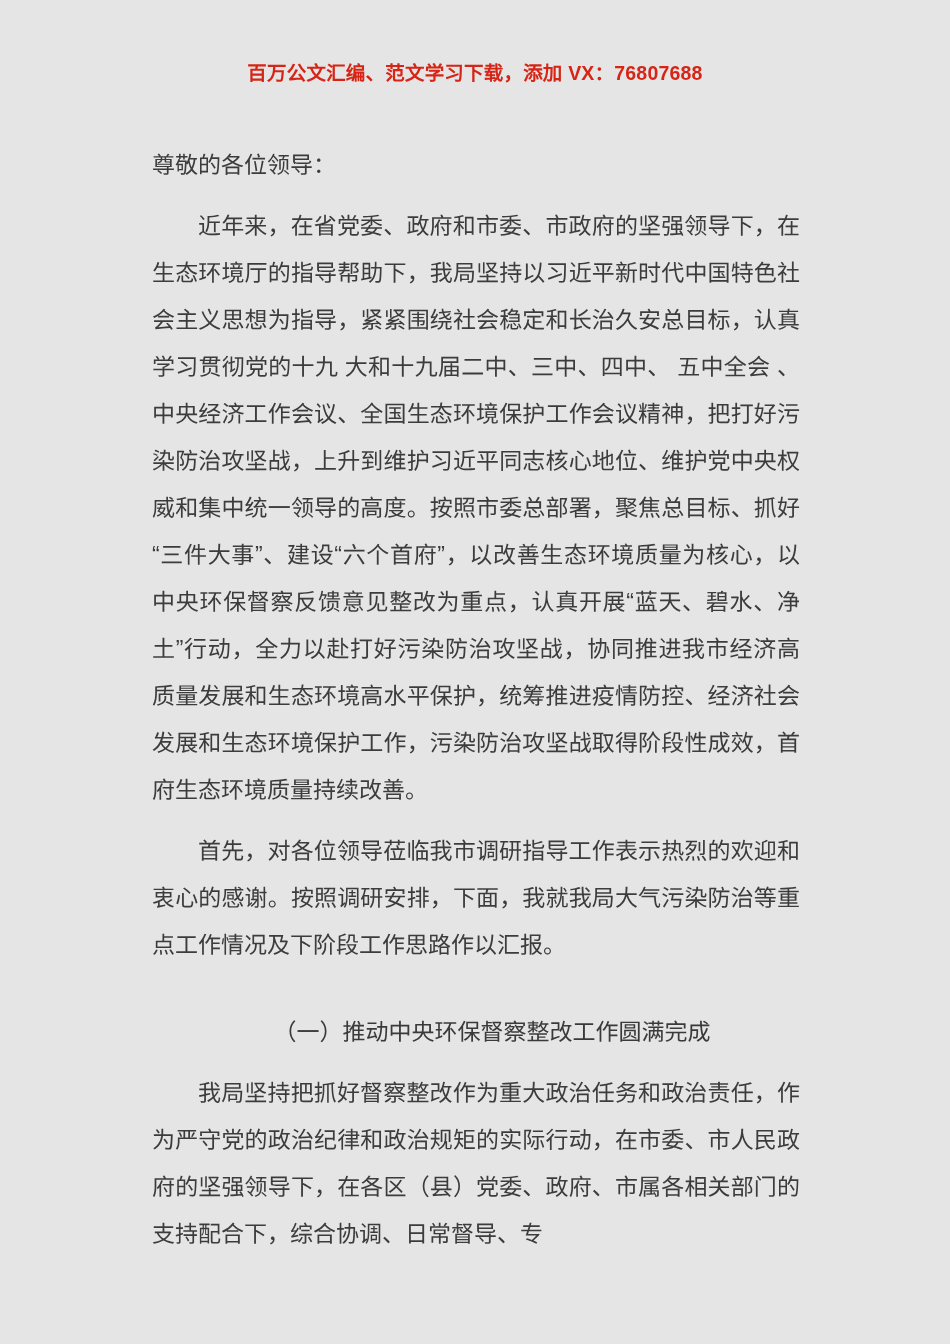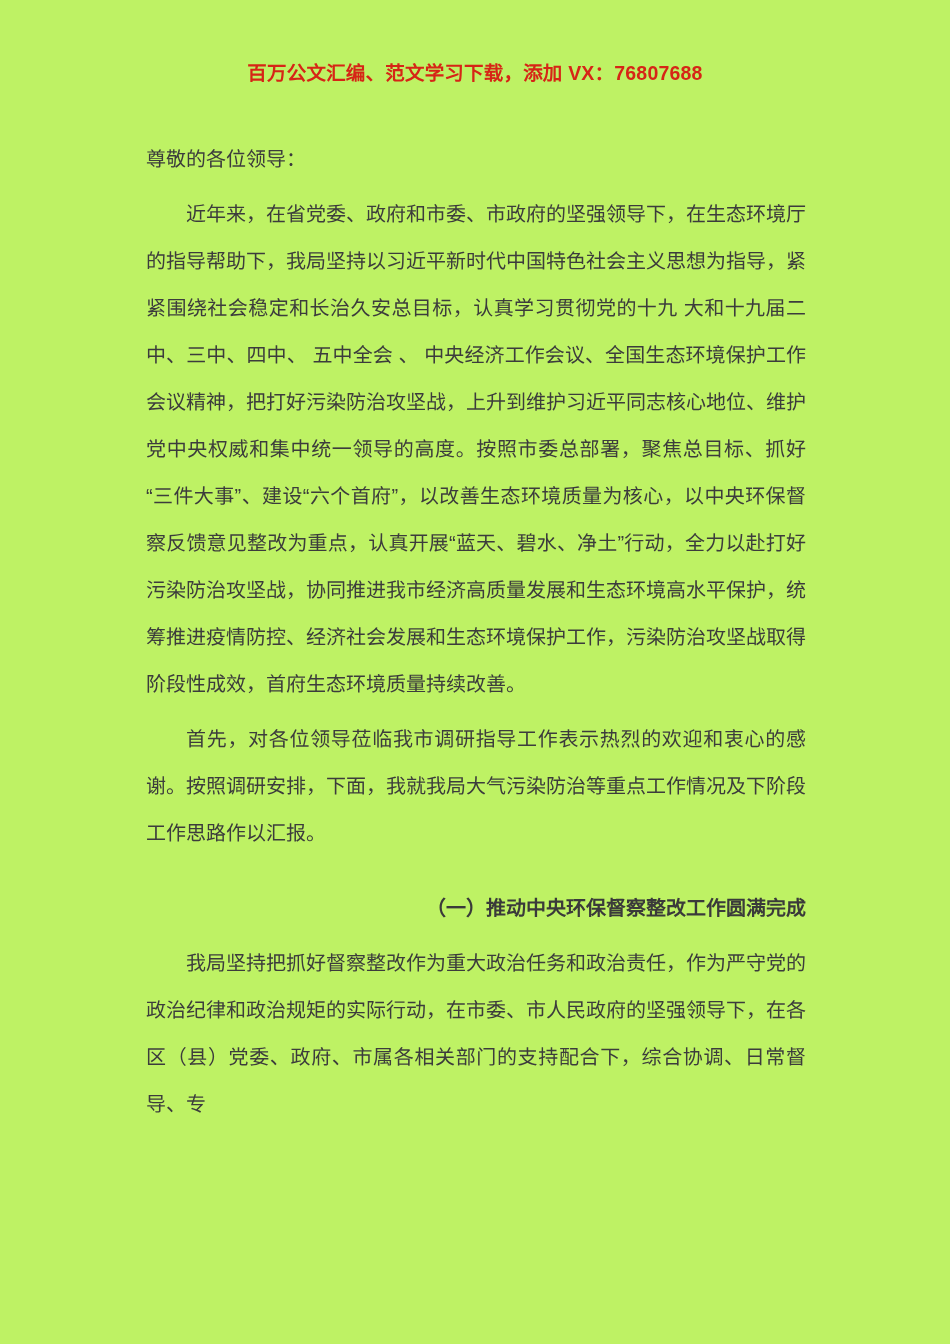--- a/index.html
+++ b/index.html
@@ -11,21 +11,21 @@
 
   body {
     font-family: "Liberation Sans", "DejaVu Sans", sans-serif;
   }
 
   .page {
     position: relative;
     width: 950px;
     height: 1344px;
     margin: 0 auto;
-    background: #bef264;
+    background: #e5e5e5;
     overflow: hidden;
     box-sizing: border-box;
   }
 
   
   .doc-header {
     position: absolute;
     top: 60px;
     left: 0;
     width: 950px;
@@ -40,22 +40,22 @@
 
   
   .doc-body {
     position: absolute;
     top: 128px;
     left: 138px;
     width: 676px;
   }
 
   .para {
-    margin: 8px;
-    font-size: 20px;
+    margin: 14px;
+    font-size: 23px;
     line-height: 47px;
     color: #3c3c3c;
     text-align: justify;
     text-justify: inter-ideograph;
     word-break: break-all;
     letter-spacing: 0;
     white-space: pre-wrap;
   }
 
   .para.salutation {
@@ -68,24 +68,24 @@
 
   .para.heading {
     font-weight: 700;
     color: #3a3a3a;
     text-indent: 2em;
     text-align: left;
     word-break: keep-all;
   }
 
   .para.subheading {
-    font-weight: 700;
+    font-weight: 400;
     color: #3a3a3a;
     text-indent: 1.4em;
-    text-align: right;
+    text-align: center;
     word-break: keep-all;
   }
   .spacer-sm { height: 12px; }
 </style>
 </head>
 <body>
 
 <div class="page">
 
   <div class="doc-header">百万公文汇编、范文学习下载，添加 VX：76807688</div>

